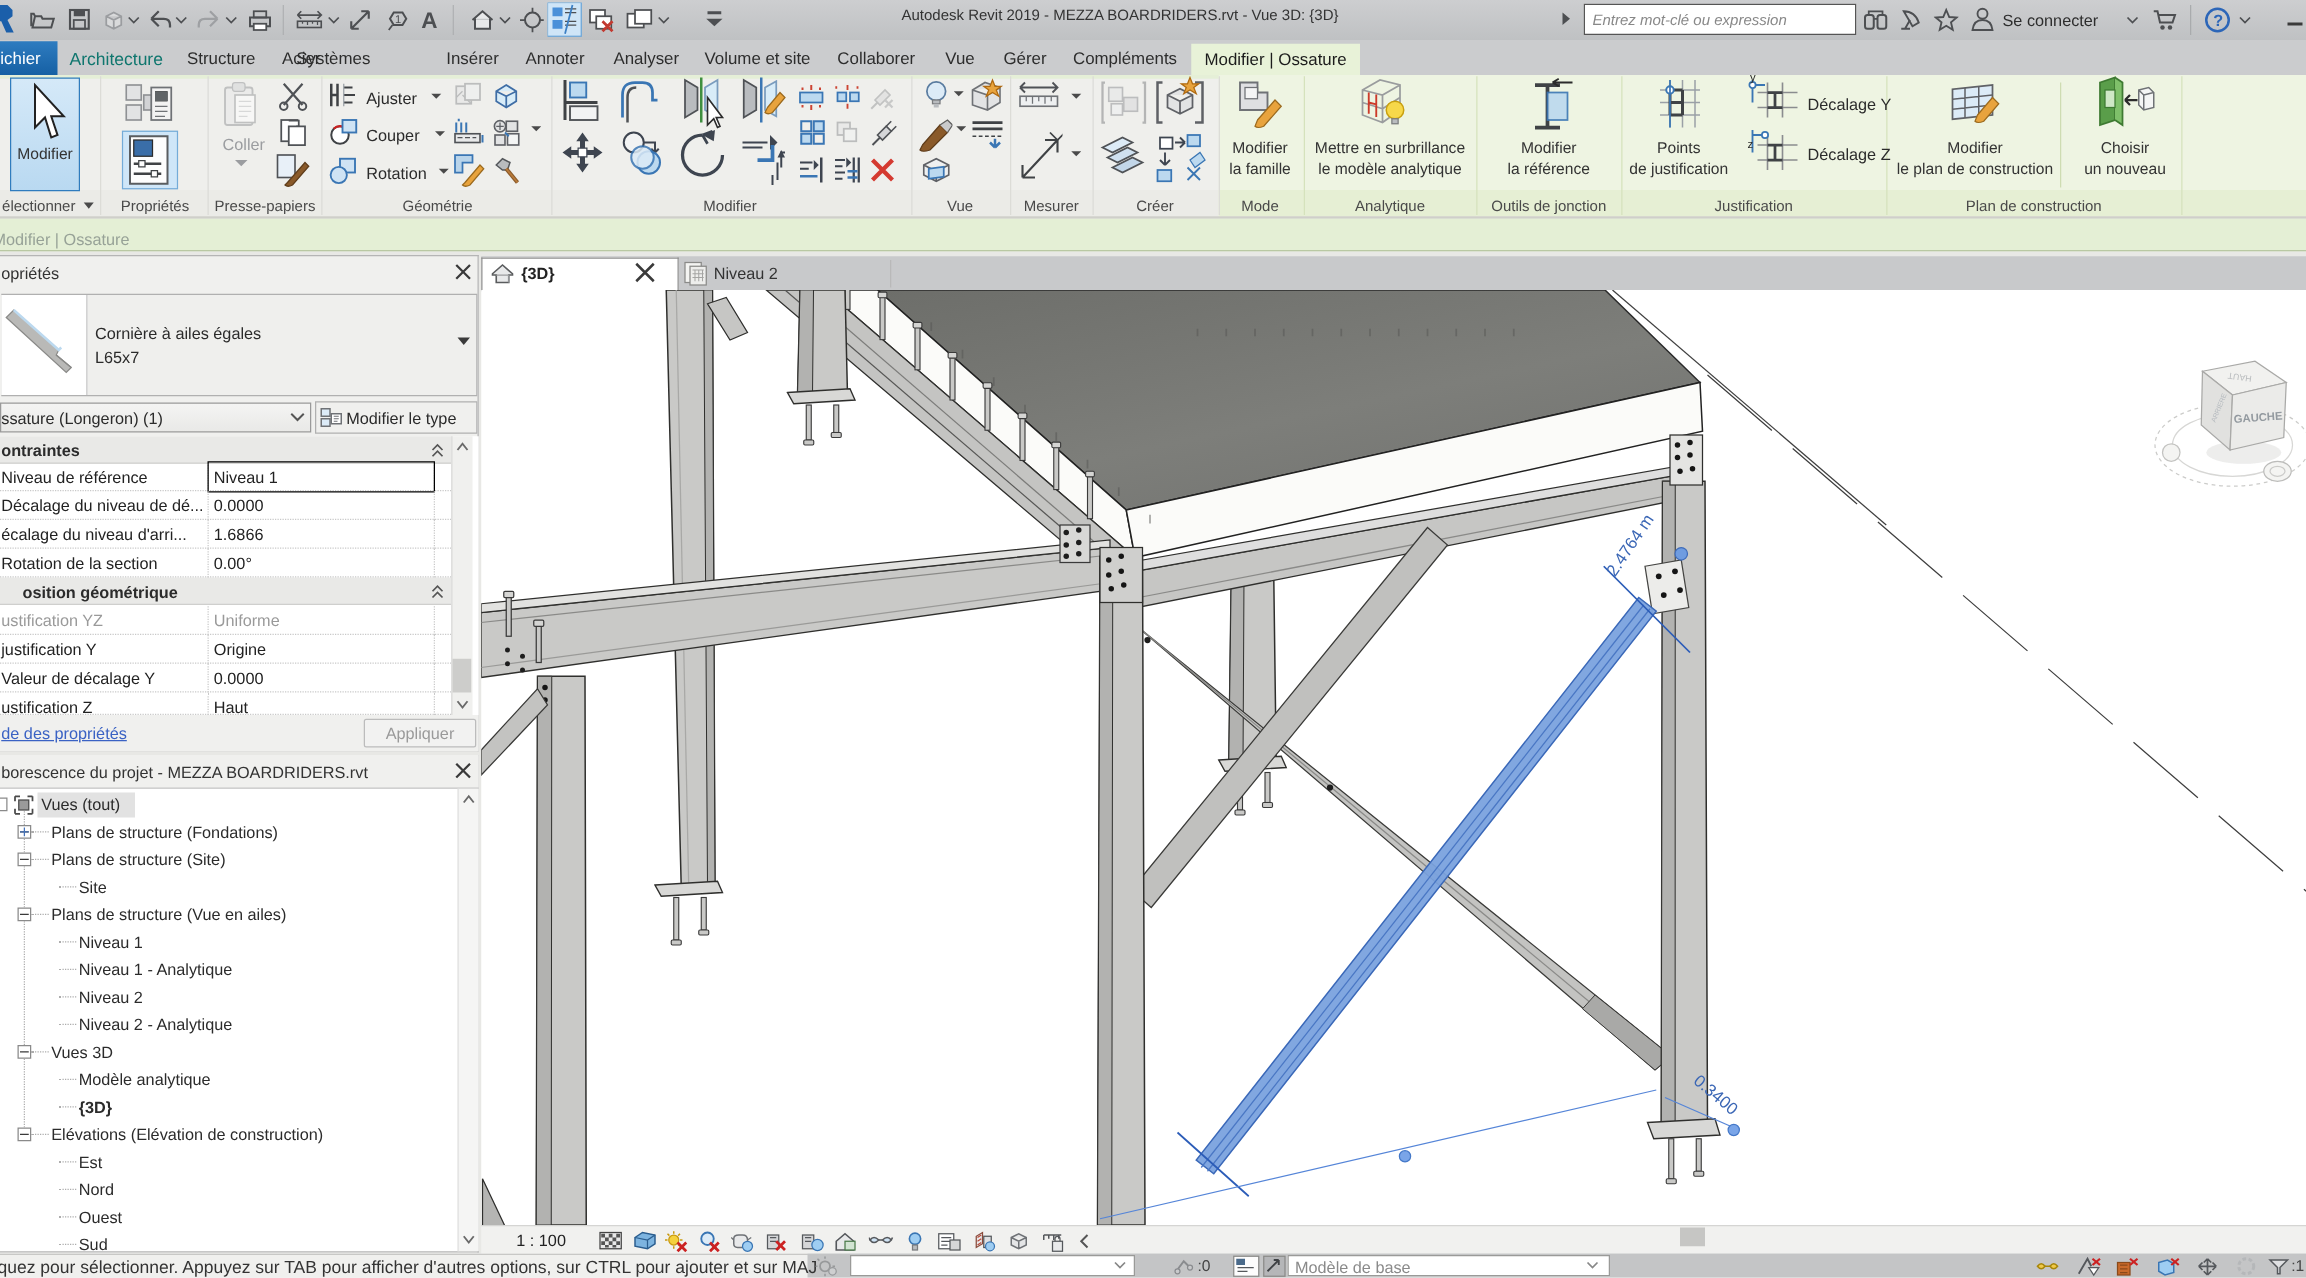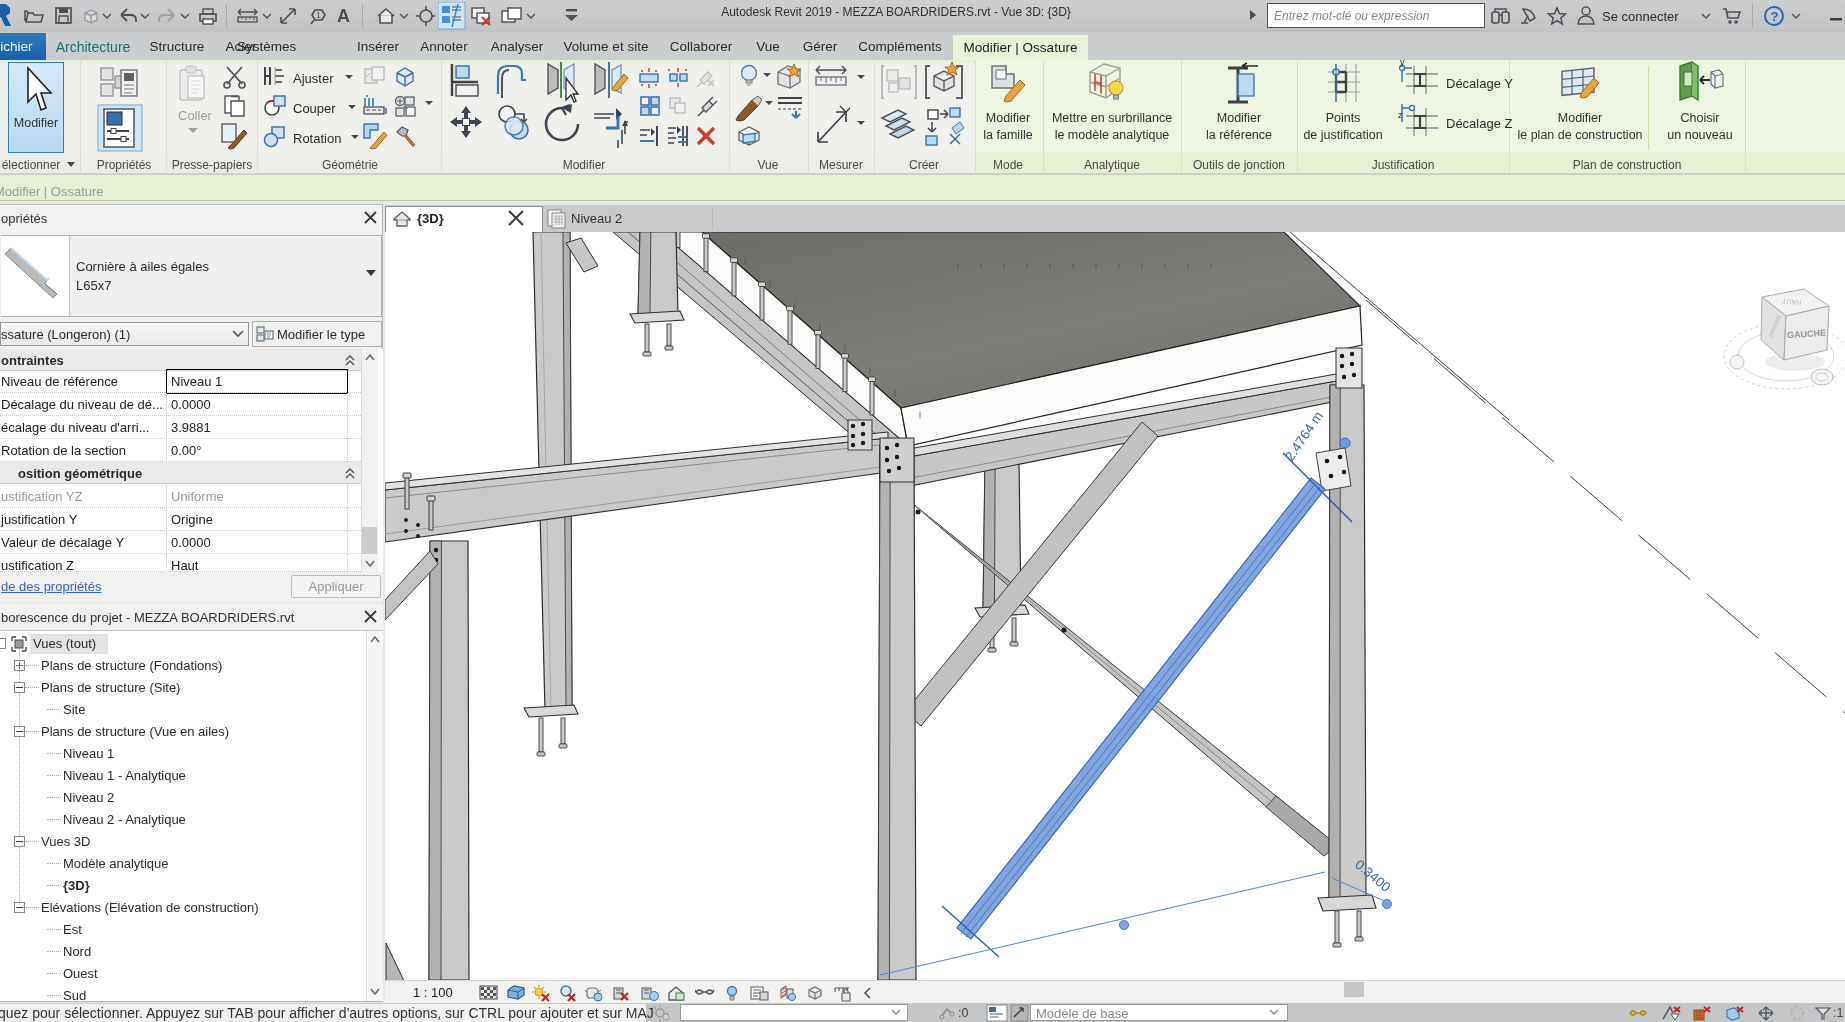--- a/index.html
+++ b/index.html
@@ -581,21 +581,21 @@
 <div class="abs" style="left:166px;top:369px;width:182px;height:25px;border:1px solid #000;"></div>
 <div class="abs" style="left:0;top:393px;width:361px;height:23px;border-bottom:1px dotted #c9c9c9;"></div>
 <div class="abs" style="left:166px;top:393px;width:1px;height:23px;border-left:1px dotted #c9c9c9;"></div>
 <div class="abs" style="left:347px;top:393px;width:1px;height:23px;border-left:1px dotted #c9c9c9;"></div>
 <div class="abs t13" style="left:1px;top:397px;color:#222;">Décalage du niveau de dé...</div>
 <div class="abs t13" style="left:171px;top:397px;color:#222;">0.0000</div>
 <div class="abs" style="left:0;top:416px;width:361px;height:23px;border-bottom:1px dotted #c9c9c9;"></div>
 <div class="abs" style="left:166px;top:416px;width:1px;height:23px;border-left:1px dotted #c9c9c9;"></div>
 <div class="abs" style="left:347px;top:416px;width:1px;height:23px;border-left:1px dotted #c9c9c9;"></div>
 <div class="abs t13" style="left:1px;top:420px;color:#222;">écalage du niveau d'arri...</div>
-<div class="abs t13" style="left:171px;top:420px;color:#222;">3.9881</div>
+<div class="abs t13" style="left:171px;top:420px;color:#222;">1.6866</div>
 <div class="abs" style="left:0;top:439px;width:361px;height:23px;border-bottom:1px dotted #c9c9c9;"></div>
 <div class="abs" style="left:166px;top:439px;width:1px;height:23px;border-left:1px dotted #c9c9c9;"></div>
 <div class="abs" style="left:347px;top:439px;width:1px;height:23px;border-left:1px dotted #c9c9c9;"></div>
 <div class="abs t13" style="left:1px;top:443px;color:#222;">Rotation de la section</div>
 <div class="abs t13" style="left:171px;top:443px;color:#222;">0.00°</div>
 <div class="abs" style="left:0;top:485px;width:361px;height:23px;border-bottom:1px dotted #c9c9c9;"></div>
 <div class="abs" style="left:166px;top:485px;width:1px;height:23px;border-left:1px dotted #c9c9c9;"></div>
 <div class="abs" style="left:347px;top:485px;width:1px;height:23px;border-left:1px dotted #c9c9c9;"></div>
 <div class="abs t13" style="left:1px;top:489px;color:#9a9a9a;">ustification YZ</div>
 <div class="abs t13" style="left:171px;top:489px;color:#9a9a9a;">Uniforme</div>

